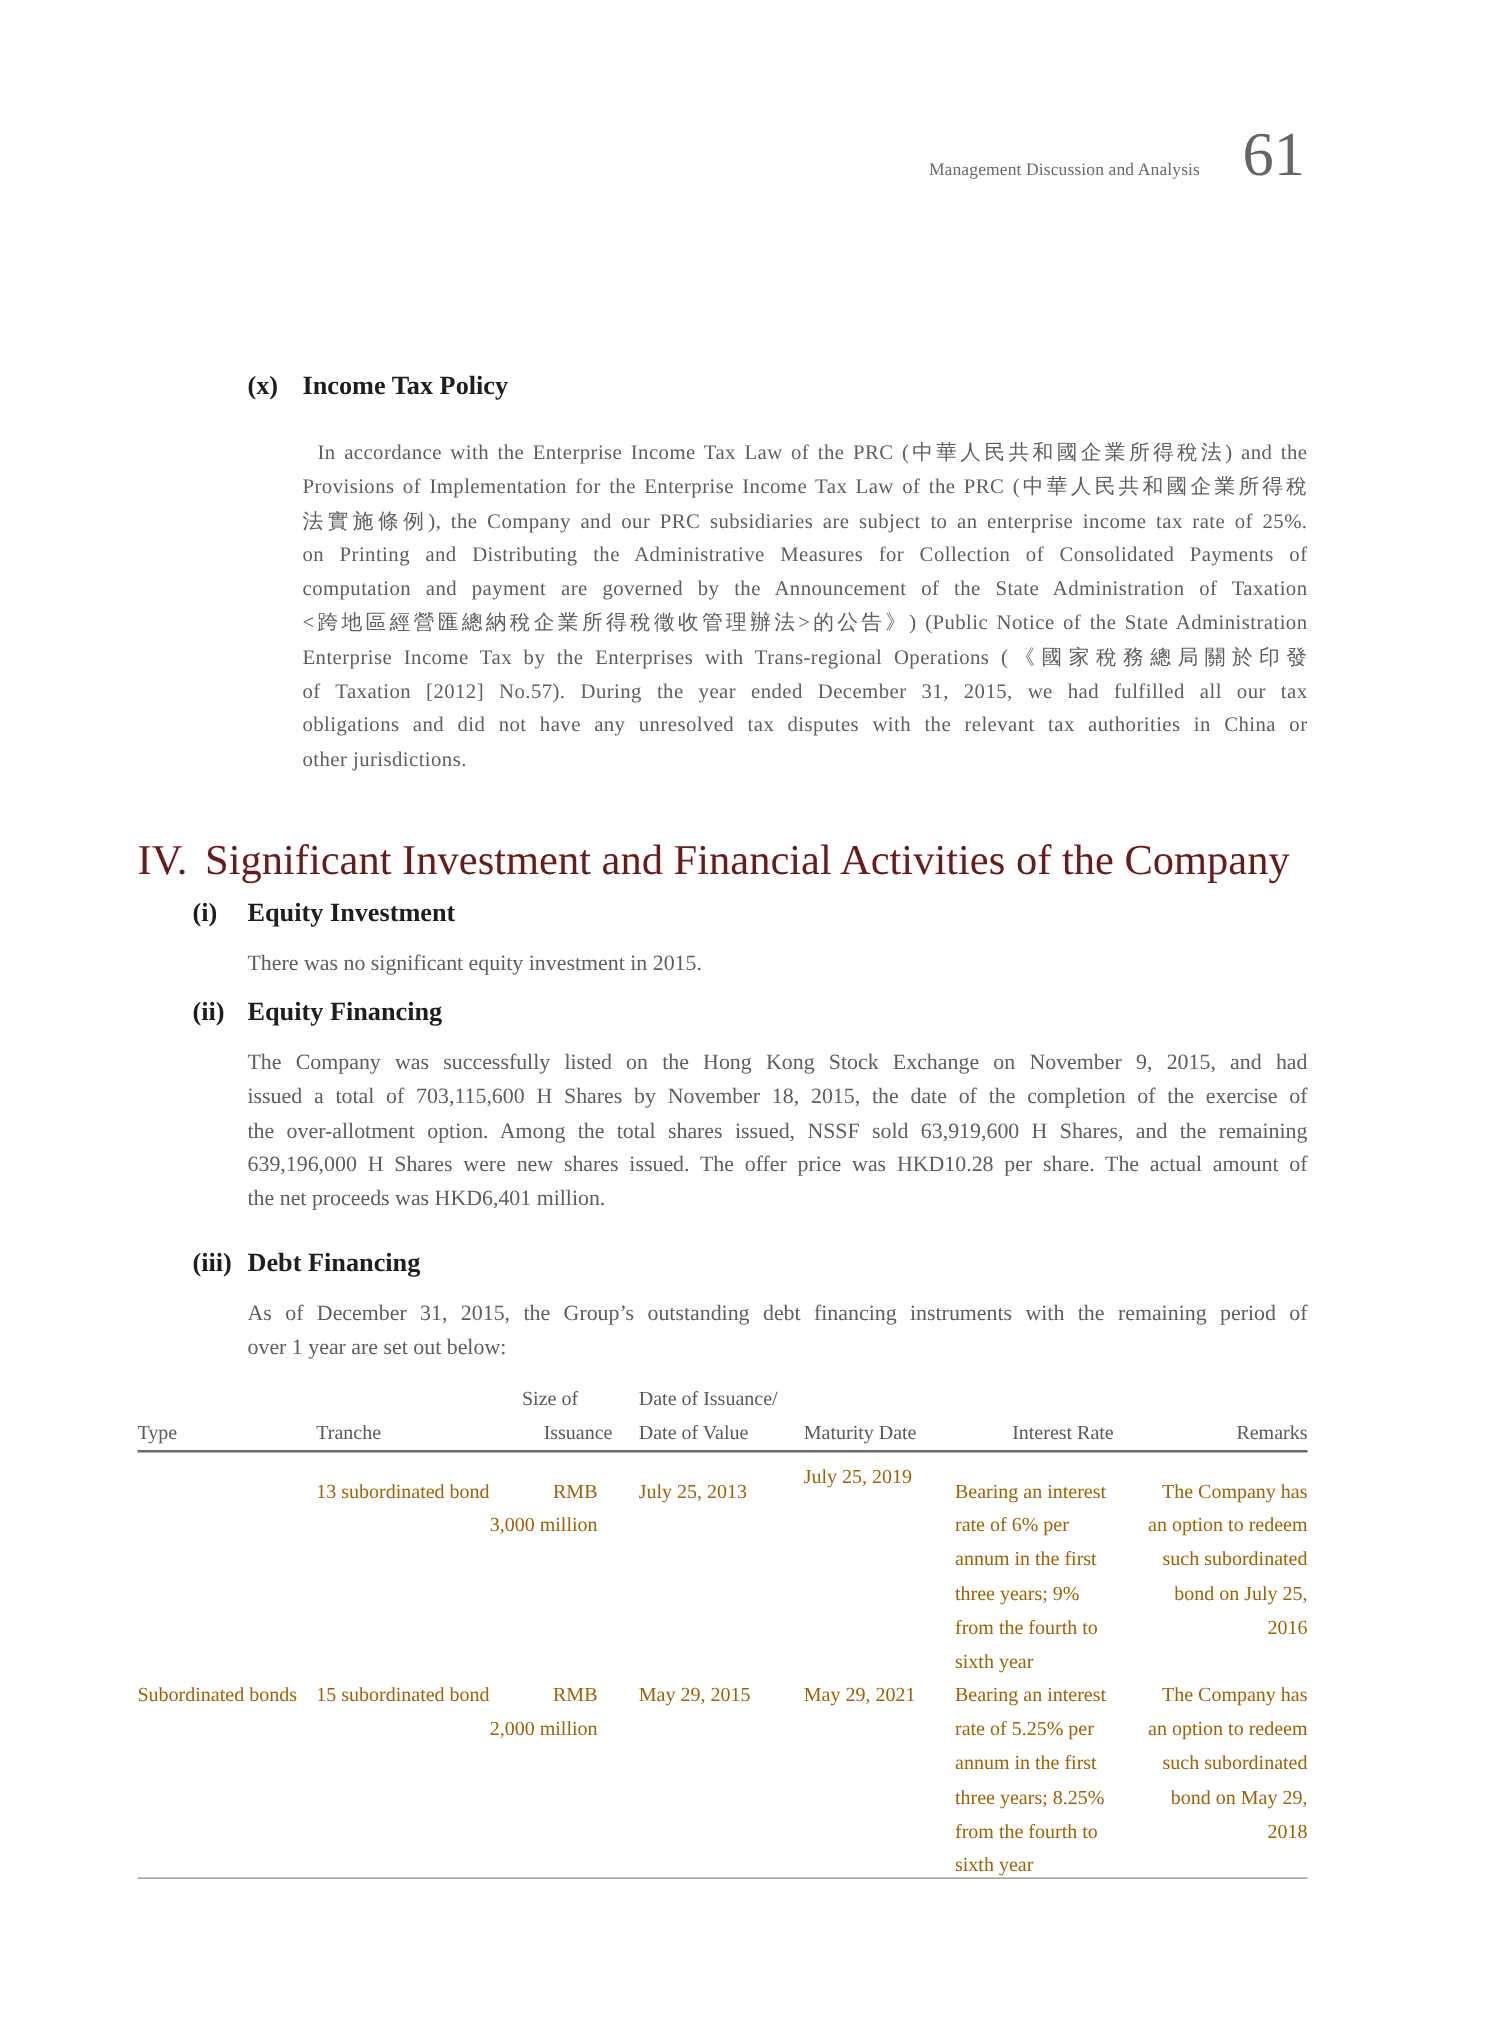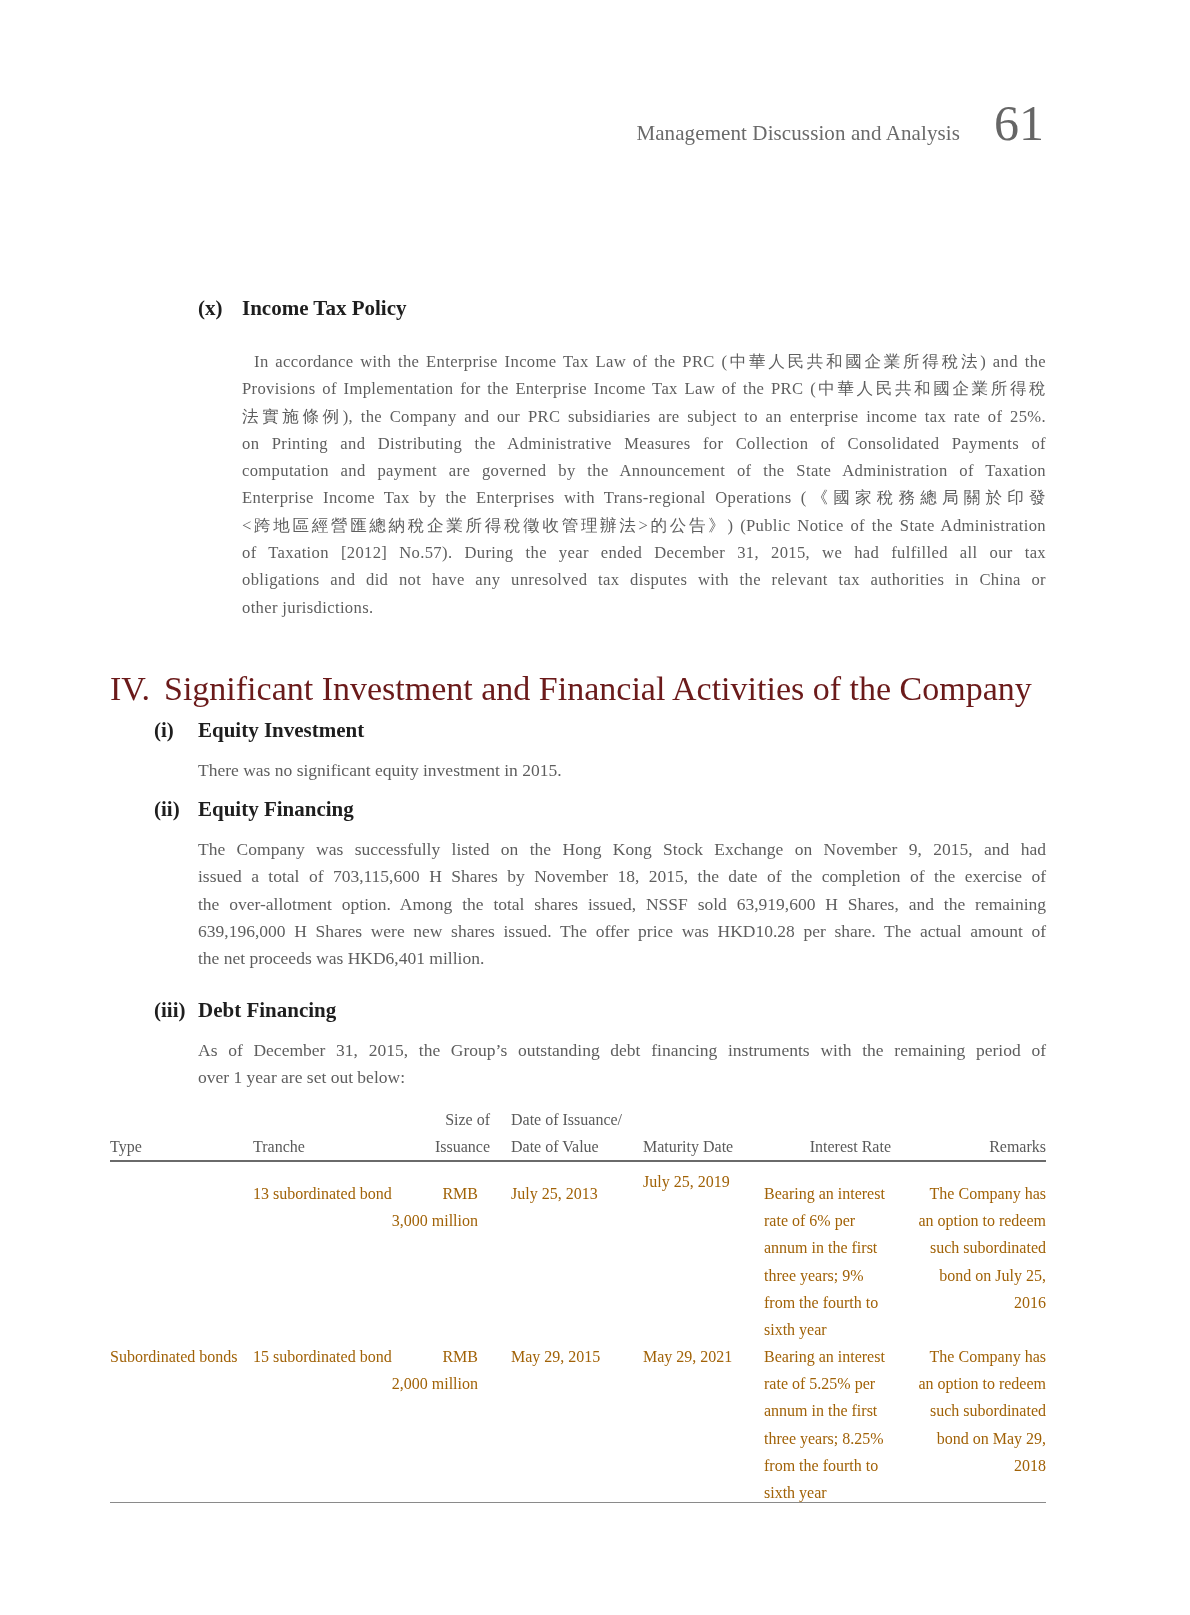--- a/index.html
+++ b/index.html
@@ -1,19 +1,19 @@
 <!DOCTYPE html>
 <html><head>
 <meta charset="utf-8">
 <style>
   html, body { margin: 0; padding: 0; background: #ffffff; }
   body { width: 1190px; height: 1615px; position: relative; overflow: hidden;
          font-family: "Liberation Serif", "DejaVu Serif", serif; color: #5a5a5a; }
   .header { position: absolute; top: 98px; right: 146px; display: flex; align-items: baseline; gap: 34px; }
-  .header-title { font-size: 21px; color: #6a6a6a; letter-spacing: 0.1px; }
+  .header-title { font-size: 14px; color: #6a6a6a; letter-spacing: 0.1px; }
   .page-number { font-size: 50px; color: #666; line-height: 1; font-weight: normal; }
 
   .sub-heading { position: absolute; display: flex; align-items: baseline; font-size: 21px; color: #1e1e1e; font-weight: bold; }
   .sub-heading .num { font-weight: bold; }
   .para { position: absolute; font-size: 16.6px; line-height: 27.3px; color: #5e5e5e; text-align: justify; text-align-last: left; letter-spacing: 0.35px; }
   .para.condensed { letter-spacing: 0; font-size: 17.5px; }
 
   .section-heading { position: absolute; left: 110px; top: 670px; font-size: 34px; color: #6b1a1a; display: flex; gap: 14px; }
 
   .table { position: absolute; left: 110px; top: 1104px; width: 936px; font-size: 16px; color: #5e5e5e; }
@@ -34,22 +34,22 @@
 <div class="sub-heading" style="left:198px; top:296px;">
   <span class="num" style="width:44px;">(x)</span>
   <span>Income Tax Policy</span>
 </div>
 <div class="para" style="left:242px; top:348px; width:804px;">
   <div style="text-align-last:justify;margin-left:12px;">In accordance with the Enterprise Income Tax Law of the PRC (中華人民共和國企業所得稅法) and the</div>
   <div style="text-align-last:justify;">Provisions of Implementation for the Enterprise Income Tax Law of the PRC (中華人民共和國企業所得稅</div>
   <div style="text-align-last:justify;">法實施條例), the Company and our PRC subsidiaries are subject to an enterprise income tax rate of 25%.</div>
   <div style="text-align-last:justify;">on Printing and Distributing the Administrative Measures for Collection of Consolidated Payments of</div>
   <div style="text-align-last:justify;">computation and payment are governed by the Announcement of the State Administration of Taxation</div>
+  <div style="text-align-last:justify;">&lt;跨地區經營匯總納稅企業所得稅徵收管理辦法&gt;的公告》) (Public Notice of the State Administration</div>
   <div style="text-align-last:justify;">Enterprise Income Tax by the Enterprises with Trans-regional Operations (《國家稅務總局關於印發</div>
-  <div style="text-align-last:justify;">&lt;跨地區經營匯總納稅企業所得稅徵收管理辦法&gt;的公告》) (Public Notice of the State Administration</div>
   <div style="text-align-last:justify;">of Taxation [2012] No.57). During the year ended December 31, 2015, we had fulfilled all our tax</div>
   <div style="text-align-last:justify;">obligations and did not have any unresolved tax disputes with the relevant tax authorities in China or</div>
   <div>other jurisdictions.</div>
 </div>
 
 <div class="section-heading">
   <span>IV.</span>
   <span>Significant Investment and Financial Activities of the Company</span>
 </div>
 
@@ -79,21 +79,21 @@
 </div>
 <div class="para condensed" style="left:198px; top:1037px; width:848px;">
   <div style="text-align-last:justify;">As of December 31, 2015, the Group’s outstanding debt financing instruments with the remaining period of</div>
   <div>over 1 year are set out below:</div>
 </div>
 
 <div class="table">
   <div class="thead">
     <div class="th" style="left:0; top:29px;">Type</div>
     <div class="th" style="left:143px; top:29px;">Tranche</div>
-    <div class="th right" style="left:280px; width:100px; top:2px;">Size of</div>
+    <div class="th right" style="left:280px; width:100px; top:2px;text-align:center;">Size of</div>
     <div class="th right" style="left:280px; width:100px; top:29px;">Issuance</div>
     <div class="th" style="left:401px; top:2px;">Date of Issuance/</div>
     <div class="th" style="left:401px; top:29px;">Date of Value</div>
     <div class="th" style="left:533px; top:29px;">Maturity Date</div>
     <div class="th right" style="left:640px; width:141px; top:29px;">Interest Rate</div>
     <div class="th right" style="left:800px; width:136px; top:29px;">Remarks</div>
   </div>
 
   <div class="tbody">
 

